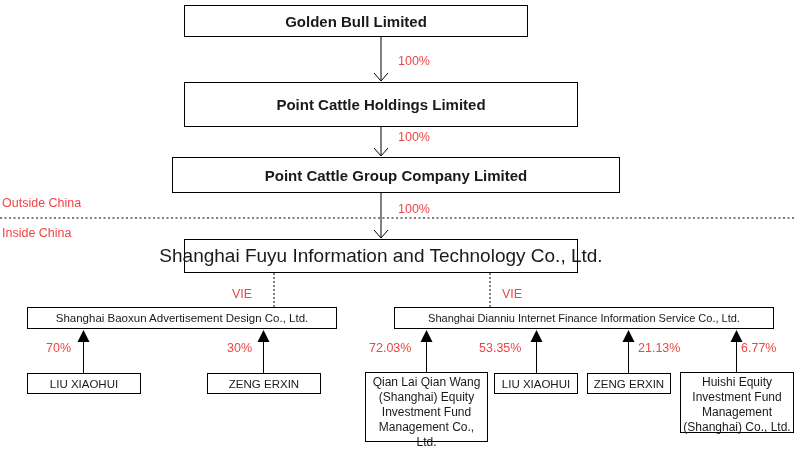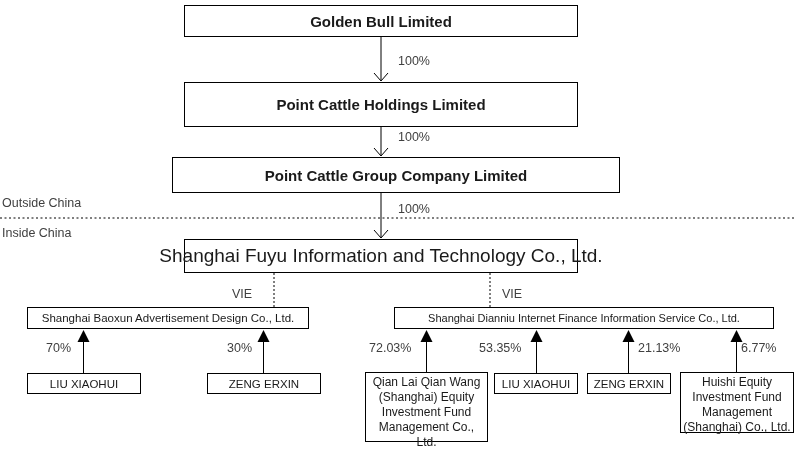--- a/index.html
+++ b/index.html
@@ -30,28 +30,28 @@
     white-space:pre-line;
     font-size:12px;
     line-height:15px;
     align-items:flex-start;
     padding-top:2px;
   }
   .lbl{
     position:absolute;
     font-size:12.5px;
     white-space:nowrap;
-    color:#404040;
+    color:#ef4444;
   }
   
-  #n-golden    {left:184px;top:5px;  width:394px;height:32px;}
+  #n-golden    {left:184px;top:5px;  width:344px;height:32px;}
   #n-holdings  {left:184px;top:82px; width:394px;height:45px;}
   #n-group     {left:172px;top:157px;width:448px;height:36px;}
   #n-fuyu      {left:184px;top:239px;width:394px;height:34px;}
-  #n-baoxun    {left:27px; top:307px;width:282px;height:22px;}
+  #n-baoxun    {left:27px; top:307px;width:310px;height:22px;}
   #n-dianniu   {left:394px;top:307px;width:380px;height:22px;font-size:11px;}
   #n-liu-l     {left:27px; top:373px;width:114px;height:21px;}
   #n-zeng-l    {left:207px;top:373px;width:114px;height:21px;}
   #n-qianlai   {left:365px;top:372px;width:123px;height:70px;}
   #n-liu-r     {left:494px;top:373px;width:84px;height:21px;}
   #n-zeng-r    {left:587px;top:373px;width:84px;height:21px;}
   #n-huishi    {left:680px;top:372px;width:114px;height:61px;}
   
   #l-pct1      {left:398px;top:54px;}
   #l-pct2      {left:398px;top:130px;}

